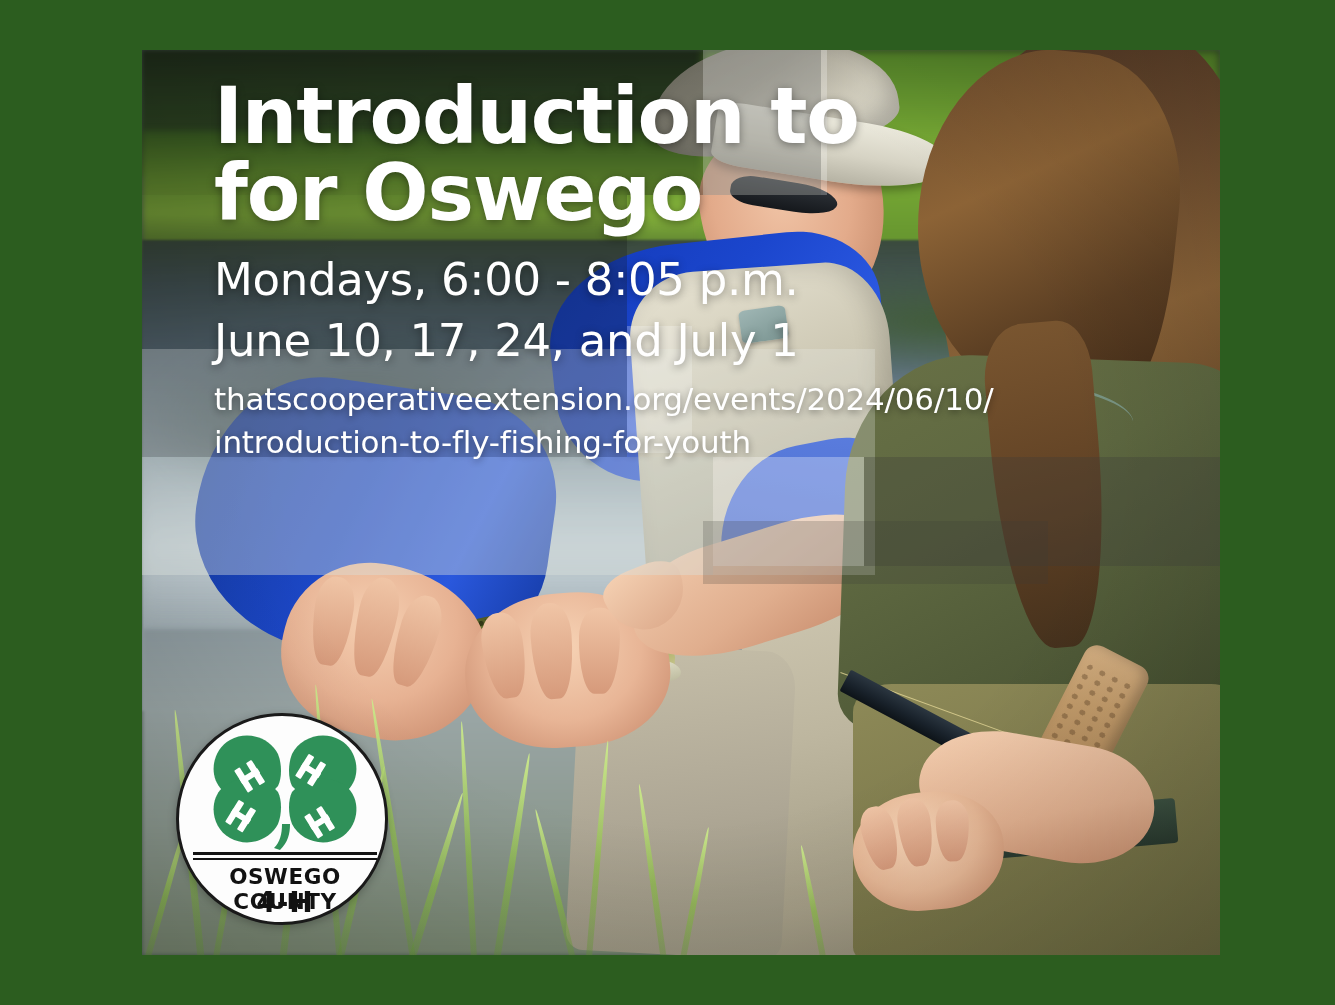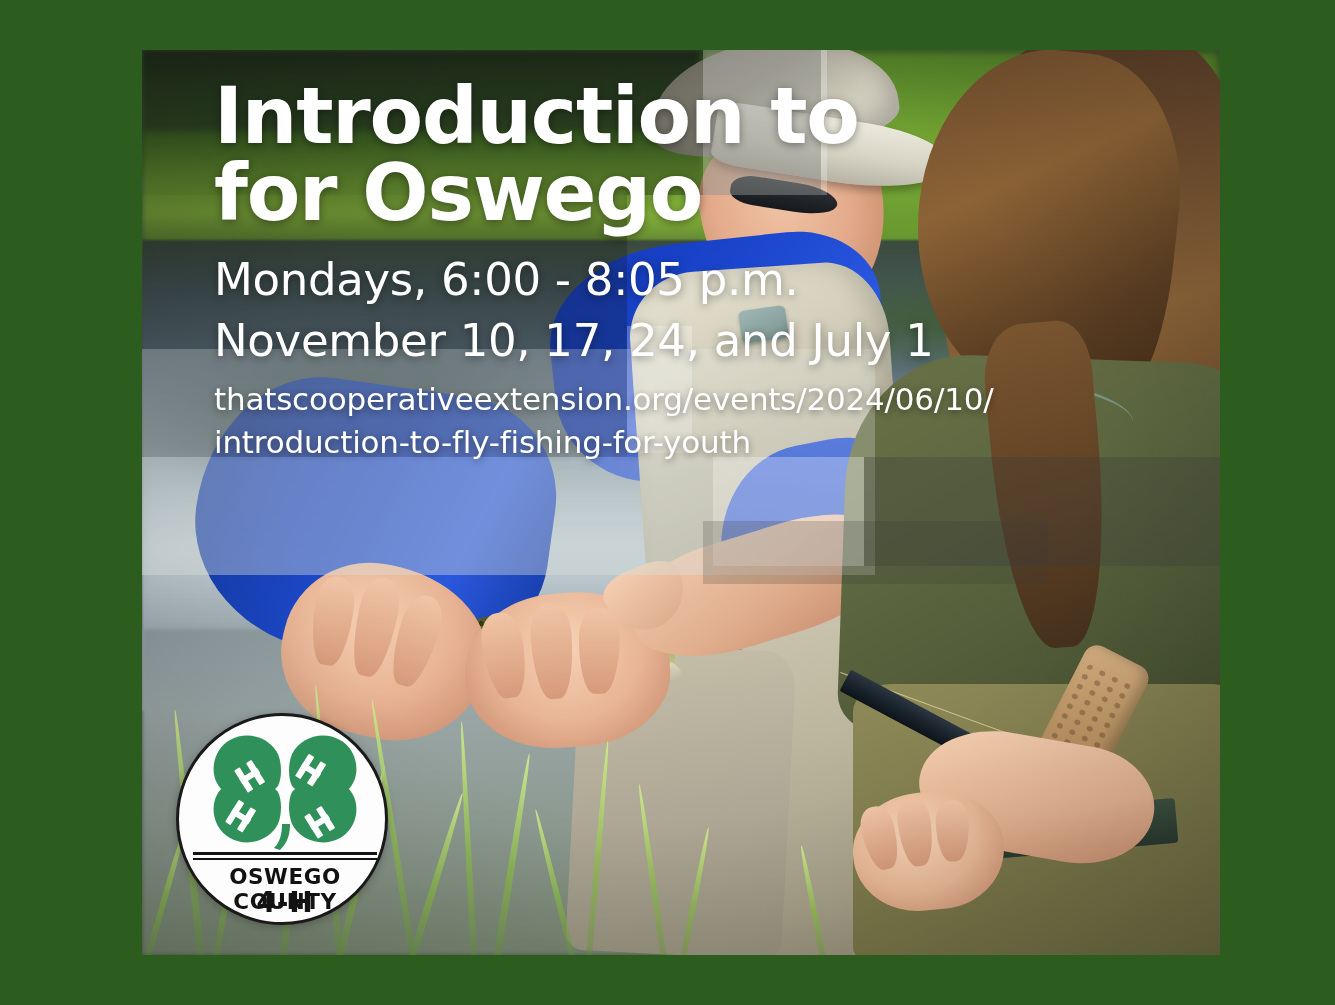--- a/index.html
+++ b/index.html
@@ -586,21 +586,21 @@
   <div class="ov ov-h"></div>
   <div class="ov ov-i"></div>
 
   <div class="text-block">
     <div class="headline">
       <span class="hl-line">Introduction to</span>
       <span class="hl-line">for Oswego</span>
     </div>
     <div class="subline">
       <span class="sub-line">Mondays, 6:00 - 8:05 p.m.</span>
-      <span class="sub-line">November 10, 17, 24, and July 1</span>
+      <span class="sub-line">June 10, 17, 24, and July 1</span>
     </div>
     <div class="urlline">
       <span class="url-line">thatscooperativeextension.org/events/2024/06/10/</span>
       <span class="url-line">introduction-to-fly-fishing-for-youth</span>
     </div>
   </div>
 
   <div class="fourh-logo">
     <svg class="clover" viewBox="0 0 162 122">
       <g fill="#2f9159">

